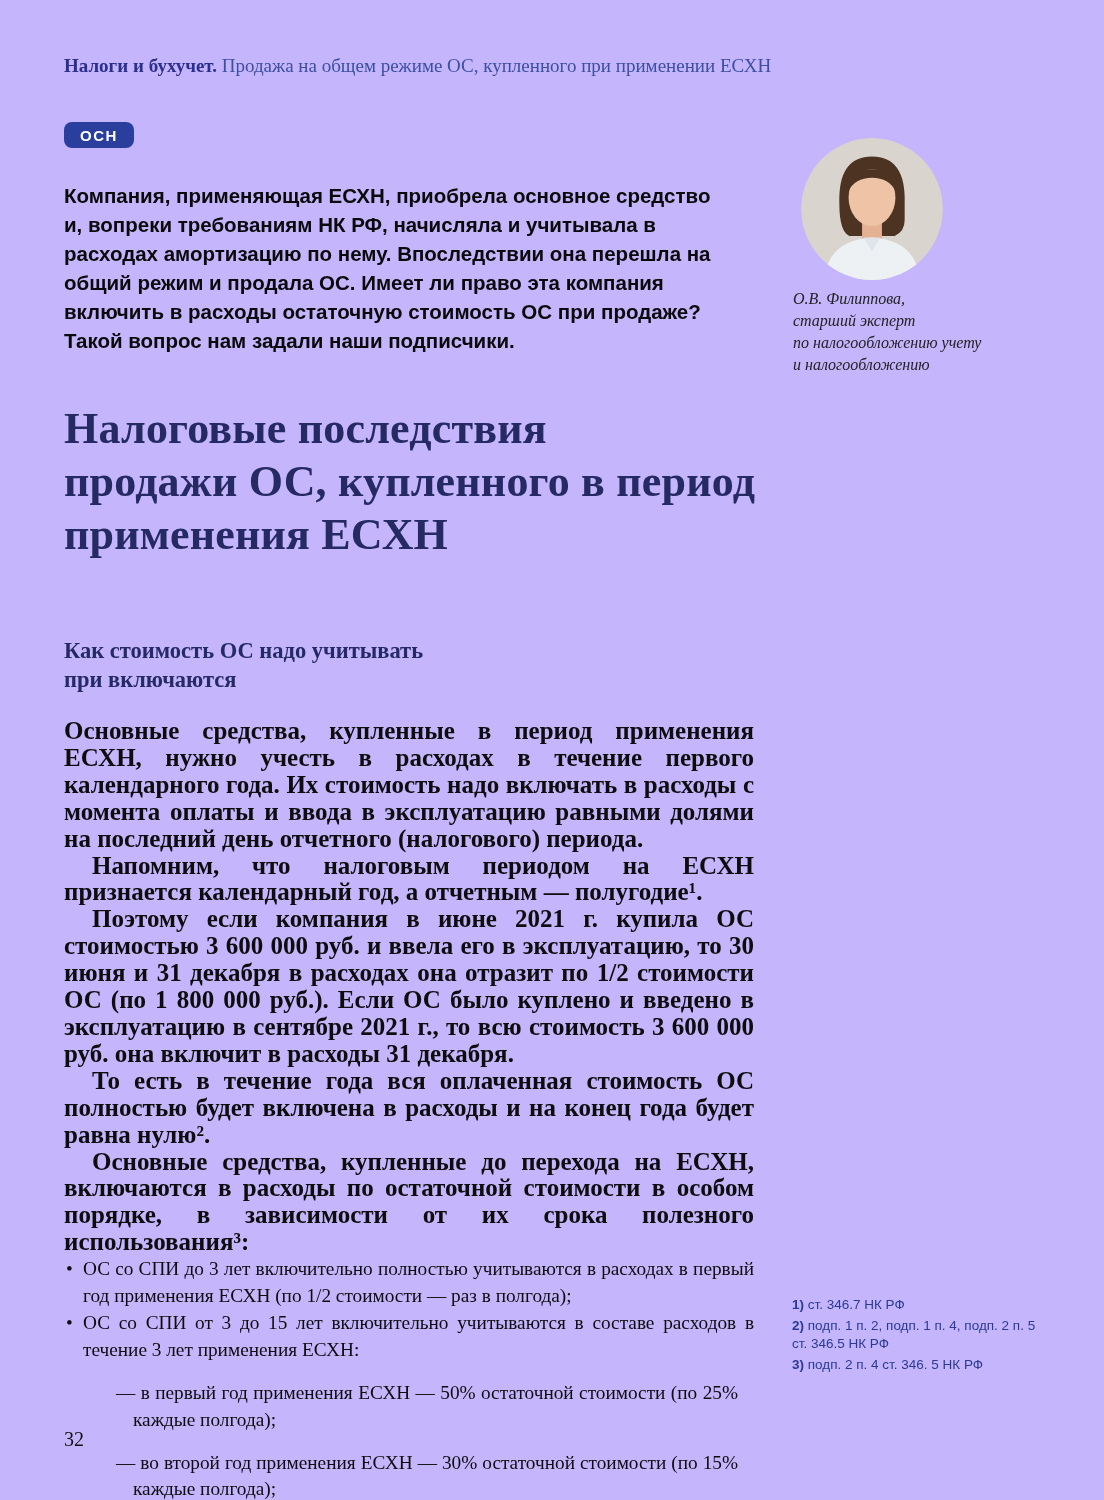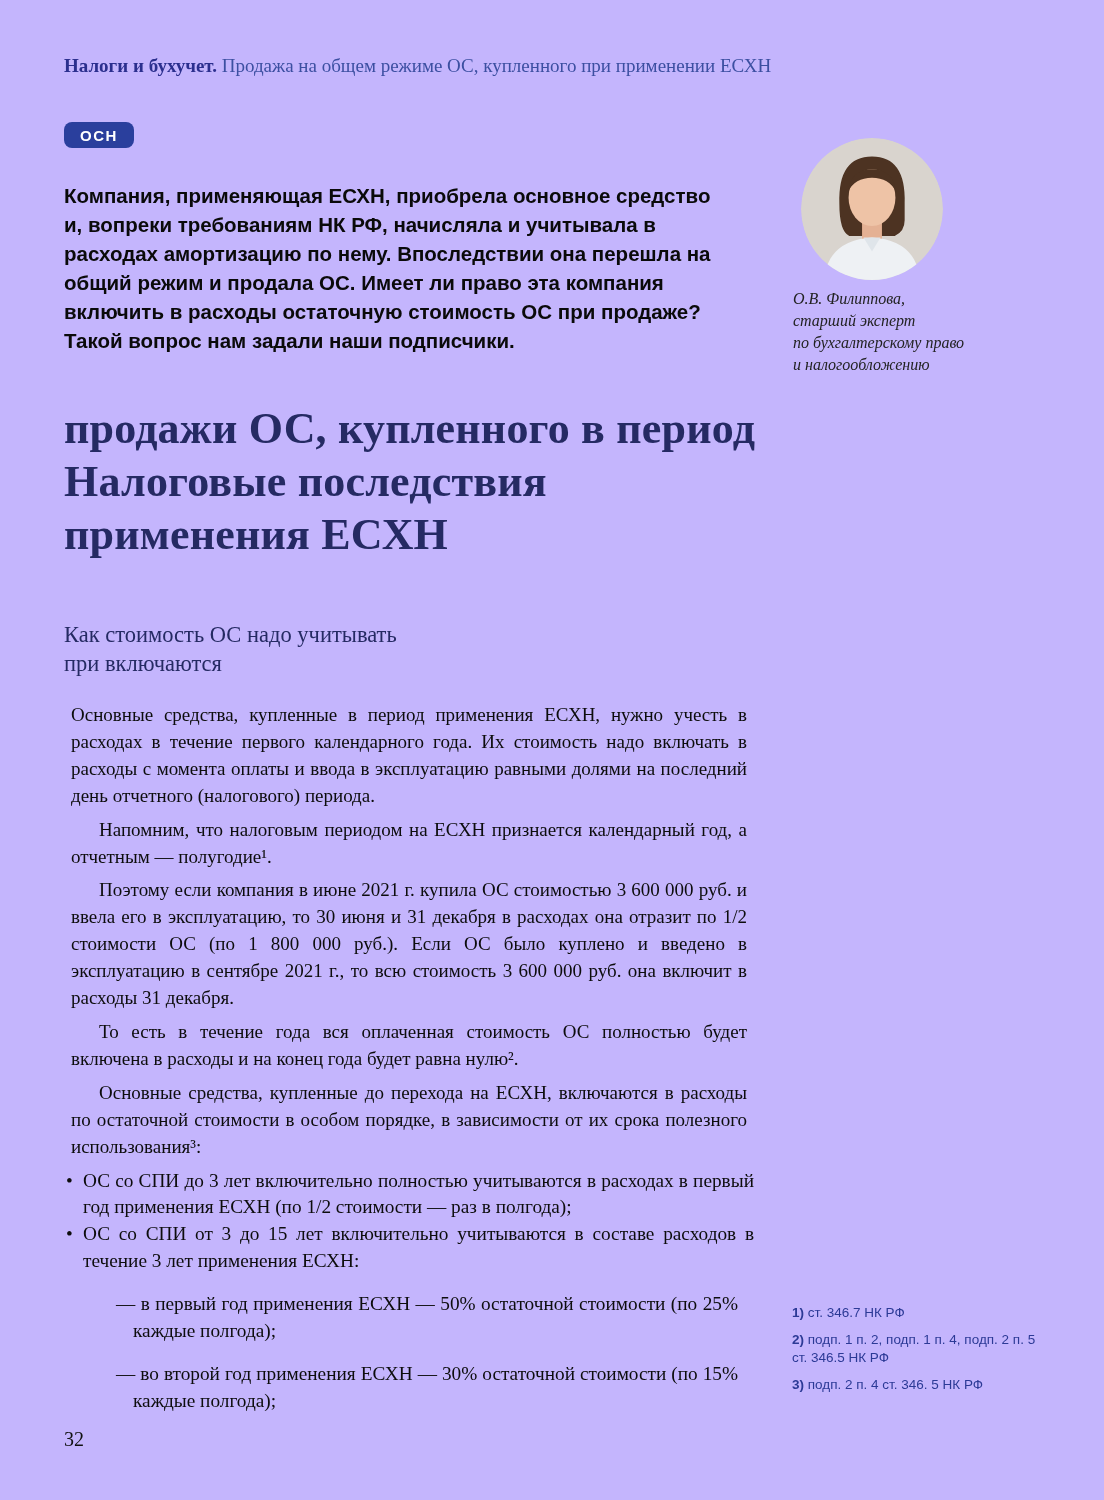--- a/index.html
+++ b/index.html
@@ -48,43 +48,43 @@
   .title{
     position:absolute;left:64px;top:402px;width:980px;
     font-weight:bold;font-size:44px;line-height:53px;color:#252a63;
     letter-spacing:0.2px;
   }
   
   .content{
     position:absolute;left:64px;top:620px;width:690px;
   }
   .section-heading{
-    font-weight:normal;font-size:22.5px;line-height:29px;color:#252a63;
-    margin:0 0 24px 0;
+    font-weight:bold;font-size:22.5px;line-height:29px;color:#252a63;
+    margin:16px 0 24px 0;
   }
   .para{
-    margin:7px;font-size:19px;line-height:26.9px;text-align:justify;color:#0d0d0d;
+    margin:0;font-size:25px;line-height:26.9px;text-align:justify;color:#0d0d0d;font-weight:bold;
   }
   .para.indent{text-indent:28px;}
   .bullet{
     position:relative;margin:0;padding-left:19px;
     font-size:19.3px;line-height:26.9px;text-align:justify;color:#0d0d0d;
   }
   .bullet::before{content:"\2022";position:absolute;left:2px;top:0;}
   .subitem{
     margin:16px;padding-left:53px;text-indent:-17px;
     font-size:19.3px;line-height:26.9px;text-align:justify;color:#0d0d0d;
   }
   
   .footnotes{
     position:absolute;left:792px;top:1296px;width:250px;
     font-family:"Liberation Sans","DejaVu Sans",sans-serif;
     font-size:13.5px;line-height:18.5px;color:#2c3a96;
   }
-  .footnote{margin:8px 0 2px 0;}
+  .footnote{margin:0 0 2px 0;}
   .fn-num{font-weight:bold;}
   
   .pagenum{
     position:absolute;left:64px;top:1428px;
     font-size:20px;color:#111111;text-align:right;
   }
 </style>
 </head>
 <body>
 
@@ -107,28 +107,28 @@
         <rect x="43" y="56" width="14" height="16" fill="#e4b194"></rect>
         <ellipse cx="50" cy="42" rx="16.5" ry="20" fill="#eec3a6"></ellipse>
         <path d="M33 38 Q35 22 50 22 Q65 22 67 38 Q62 28 50 28 Q38 28 33 38 Z" fill="#4d3322"></path>
         <path d="M16 100 Q19 72 50 70 Q81 72 84 100 Z" fill="#eef1f4"></path>
         <path d="M44 70 L50 80 L56 70 Z" fill="#dfe5ea"></path>
       </svg>
     </span>
     <div class="caption">
       <div>О.В. Филиппова,</div>
       <div>старший эксперт</div>
-      <div>по бухгалтерскому право</div>
+      <div>по налогообложению учету</div>
       <div>и налогообложению</div>
     </div>
   </div>
 
   <h1 class="title" style="margin:0;">
+    <div>Налоговые последствия</div>
     <div>продажи ОС, купленного в период</div>
-    <div>Налоговые последствия</div>
     <div>применения ЕСХН</div>
   </h1>
 
   <div class="content">
     <h2 class="section-heading">
       <div>Как стоимость ОС надо учитывать</div>
       <div>при включаются</div>
     </h2>
 
     <p class="para">Основные средства, купленные в период применения ЕСХН, нужно учесть в расходах в течение первого календарного года. Их стоимость надо включать в расходы с момента оплаты и ввода в эксплуатацию равными долями на последний день отчетного (налогового) периода.</p>

